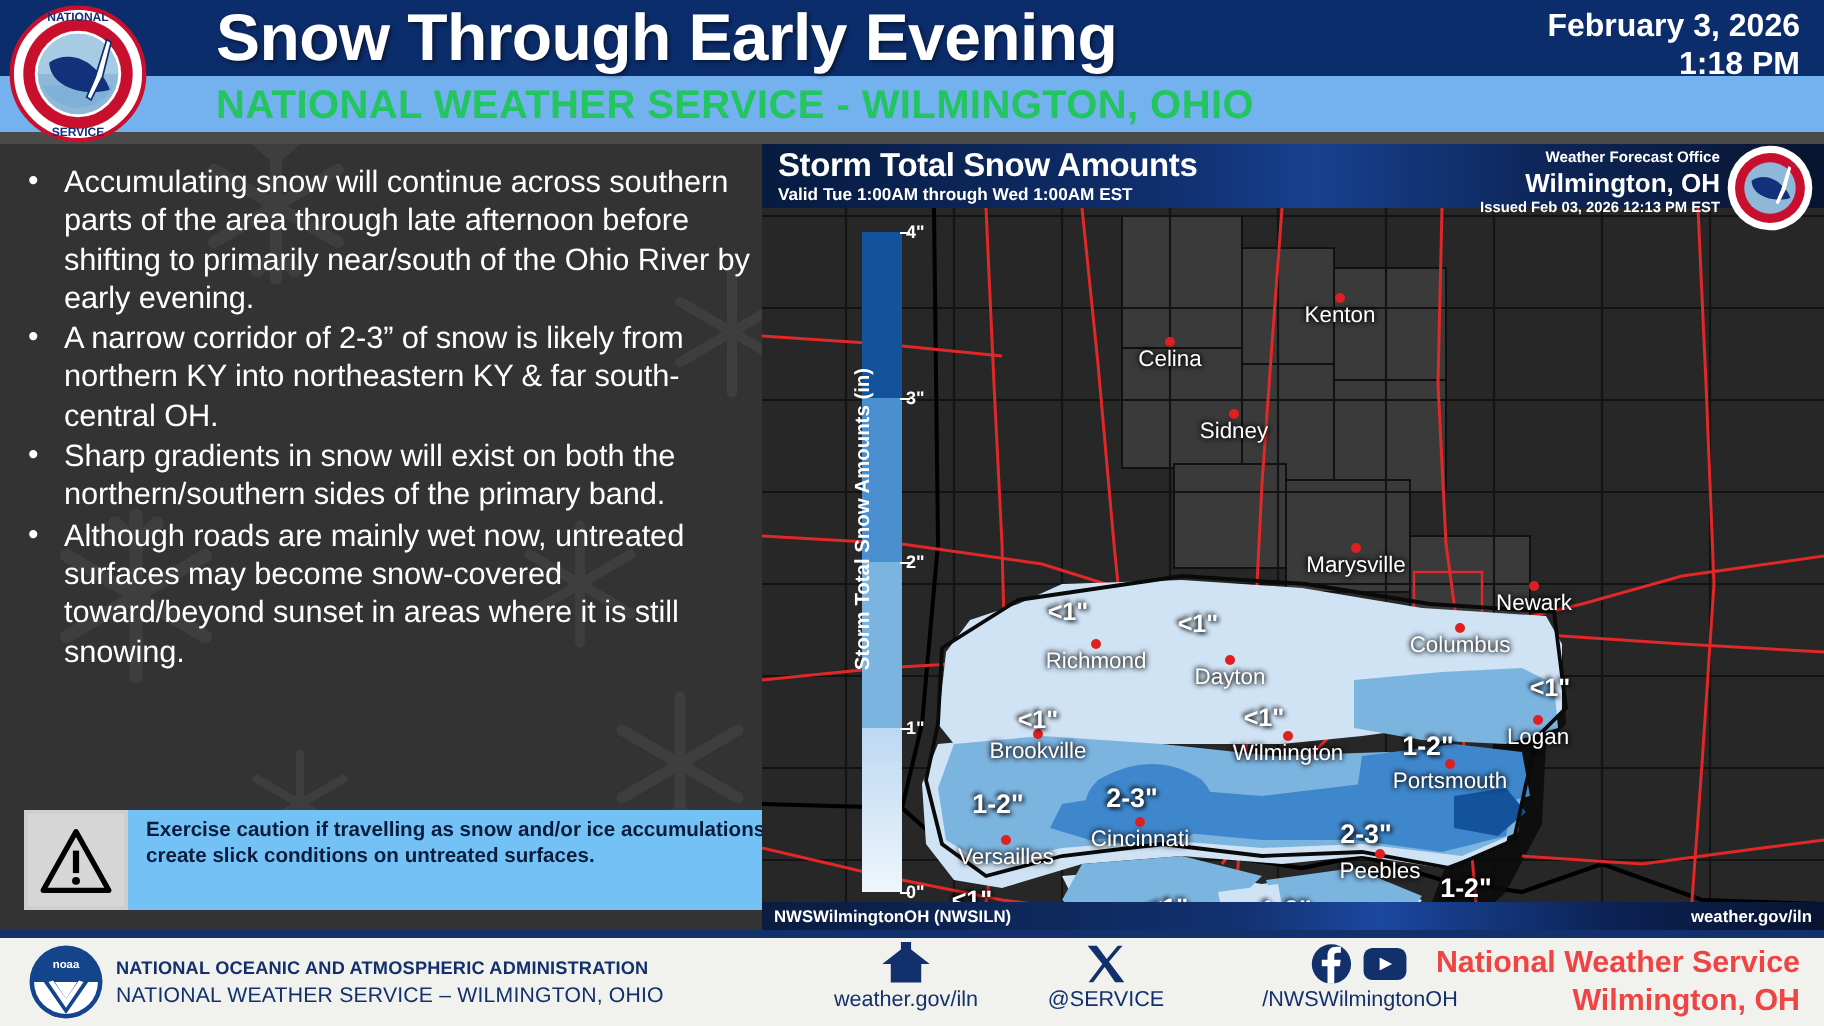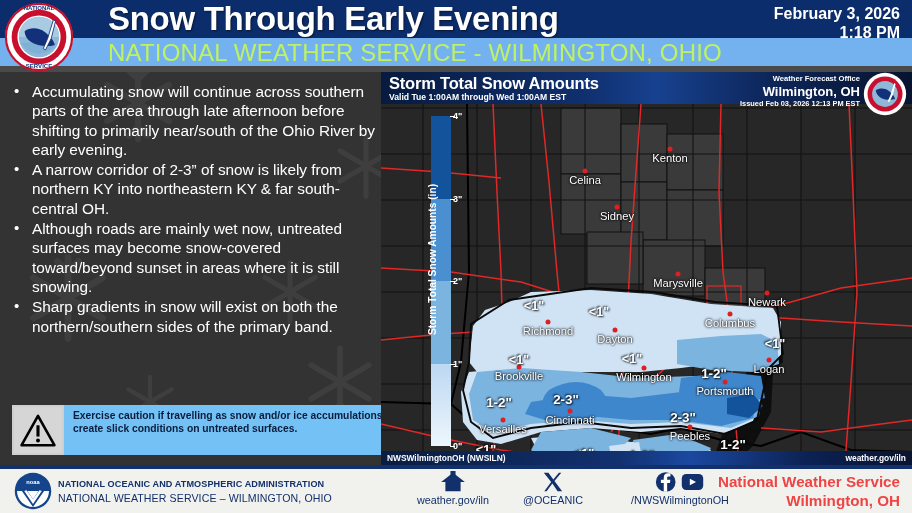--- a/index.html
+++ b/index.html
@@ -21,21 +21,21 @@
   }
   .banner-title {
     position: absolute; left: 108px; top: -1px;
     font-size: 33px; font-weight: bold; color: #ffffff;
     letter-spacing: -0.3px; line-height: 40px;
     text-shadow: 1px 1px 2px rgba(0,0,0,.5);
     white-space: nowrap;
   }
   .banner-sub {
     position: absolute; left: 108px; top: 41px;
-    font-size: 24px; font-weight: normal; color: #bef264;
+    font-size: 20px; font-weight: bold; color: #22c55e;
     letter-spacing: 0.2px; line-height: 24px; white-space: nowrap;
   }
   .banner-date {
     position: absolute; right: 12px; top: 4px;
     text-align: right; color: #ffffff;
     font-size: 16px; font-weight: bold; line-height: 19px;
   }
   .banner-strip {
     position: absolute; left: 0; top: 66px; width: 912px; height: 6px;
     background: #4a4a4a;
@@ -256,22 +256,22 @@
       </svg>
     <svg class="snow-wm" style="left:120px;top:300px;width=60px;height:60px" viewBox="0 0 100 100">
         <g stroke="currentColor" stroke-width="7" stroke-linecap="round">
           <path d="M50 8v84M14 29l72 42M86 29L14 71"></path>
         </g>
       </svg>
 
     <ul class="bullets">
       <li>Accumulating snow will continue across southern parts of the area through late afternoon before shifting to primarily near/south of the Ohio River by early evening.</li>
       <li>A narrow corridor of 2-3” of snow is likely from northern KY into northeastern KY &amp; far south-central OH.</li>
+      <li>Sharp gradients in snow will exist on both the northern/southern sides of the primary band.</li>
       <li>Although roads are mainly wet now, untreated surfaces may become snow-covered toward/beyond sunset in areas where it is still snowing.</li>
-      <li>Sharp gradients in snow will exist on both the northern/southern sides of the primary band.</li>
     </ul>
   </div>
 
   <div class="caution">
     <div class="caution-icon">
       <svg width="38" height="35" viewBox="0 0 44 40">
         <path d="M22 3 L41 37 L3 37 Z" fill="none" stroke="#000000" stroke-width="3" stroke-linejoin="round"></path>
         <rect x="20.2" y="14" width="3.6" height="13" fill="#000000"></rect>
         <circle cx="22" cy="31.5" r="2.3" fill="#000000"></circle>
       </svg>
@@ -478,21 +478,21 @@
     </div>
     <div class="social-lbl">weather.gov/iln</div>
   </div>
 
   <div class="social" style="left:498px;width:110px">
     <div class="social-ico">
       <svg width="22" height="22" viewBox="0 0 24 24">
           <path d="M2 2 L10 12 L2.5 22 L5 22 L11.3 13.6 L17 22 L22 22 L13.6 10.8 L21 2 L18.4 2 L12.4 9.3 L7 2 Z" fill="#12306b"></path>
         </svg>
     </div>
-    <div class="social-lbl">@OCEANIC</div>
+    <div class="social-lbl">@SERVICE</div>
   </div>
 
   <div class="social" style="left:600px;width:160px">
     <div class="social-ico">
       <svg width="50" height="22" viewBox="0 0 56 24">
         <circle cx="12" cy="12" r="11" fill="#12306b"></circle>
         <path d="M13.6 23V13.2h3.1l.5-3.6h-3.6V7.4c0-1 .3-1.7 1.8-1.7h1.9V2.4c-.3 0-1.5-.1-2.8-.1-2.8 0-4.7 1.7-4.7 4.8v2.5H6.6v3.6h3.2V23z" fill="#ffffff"></path>
         <rect x="30" y="3" width="24" height="18" rx="5" fill="#12306b"></rect>
         <path d="M39 8.4 L46 12 L39 15.6 Z" fill="#ffffff"></path>
       </svg>

